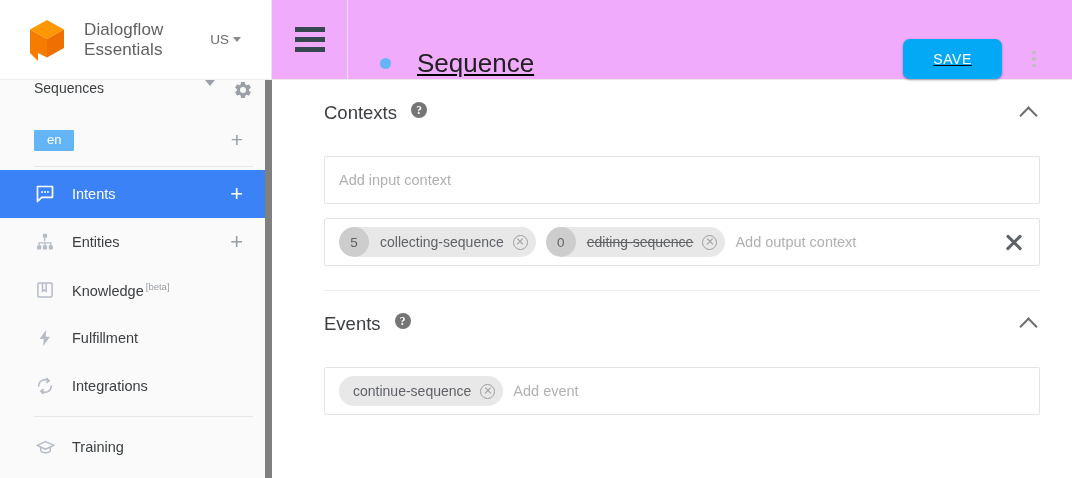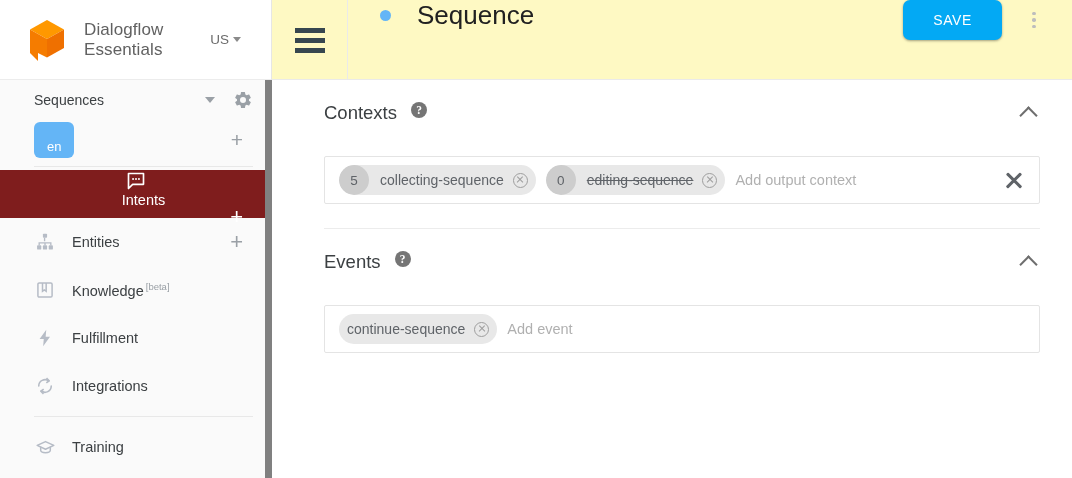--- a/index.html
+++ b/index.html
@@ -36,38 +36,38 @@
     display: flex; align-items: center; gap: 4px; padding-right: 16px;
     cursor: pointer;
   }
   .caret-dn {
     width: 0; height: 0; border-left: 4.5px solid transparent;
     border-right: 4.5px solid transparent; border-top: 5px solid #8a8a8a;
     display: inline-block;
   }
 
   .agent-row {
-    height: 40px; display: flex; align-items: center;
+    height: 40px; display: flex; align-items: flex-start;
     padding: 0 18px 0 34px; color: #3c4043; font-size: 14px;
   }
   .agent-name { color: #3c4043; font-size: 14px; }
   .agent-caret {
     margin-left: auto; margin-right: 18px;
     width: 0; height: 0; border-left: 5px solid transparent;
     border-right: 5px solid transparent; border-top: 6px solid #9aa0a6;
   }
   .gear { width: 20px; height: 20px; cursor: pointer; }
 
   .lang-row {
     height: 40px; display: flex; align-items: center;
     padding: 0 18px 0 34px;
   }
   .lang-chip {
-    background: #64b5f6; color: #ffffff; border-radius: 6px;
-    font-size: 13px; padding: 18px 13px 4px; line-height: 14px;
+    background: #64b5f6; color: #ffffff; border-radius: 1px;
+    font-size: 13px; padding: 3px 13px 4px; line-height: 14px;
     cursor: pointer;
   }
   .plus-lang {
     margin-left: auto; margin-right: 10px;
     color: #9aa0a6; font-size: 21px; line-height: 18px;
     font-weight: 300; cursor: pointer;
   }
   .lang-divider {
     margin: 6px 18px 0 34px; height: 1px; background: #e8e8e8;
   }
@@ -88,35 +88,35 @@
   .nav-item .beta {
     font-size: 9.5px; color: #9aa0a6; vertical-align: super;
     margin-left: 2px;
   }
   .nav-item .plus {
     margin-left: auto; margin-right: 10px;
     font-size: 22px; line-height: 18px; font-weight: 400;
     color: #9aa0a6;
   }
   .nav-item.active {
-    background: #7f1d1d; color: #ffffff; flex-direction: column;
+    background: #3b82f6; color: #ffffff;
   }
   .nav-item.active .plus { color: #ffffff; font-weight: 500; }
   .nav-divider { margin: 6px 18px 6px 34px; height: 1px; background: #e8e8e8; }
 
   .sb-scrollbar {
     position: absolute; top: 80px; left: 265px;
     width: 7px; height: 398px; background: #808080; border-radius: 0;
   }
 
   
   .main { flex: 1 1 auto; position: relative; background: #ffffff; height: 478px; }
   .topbar {
-    height: 80px; display: flex; align-items: flex-start;
-    border-bottom: 1px solid #eaeaea; background: #fef9c3;
+    height: 80px; display: flex; align-items: flex-end;
+    border-bottom: 1px solid #eaeaea; background: #f0abfc; text-decoration: underline;
   }
   .hamburger {
     width: 76px; height: 80px; display: flex; flex-direction: column;
     align-items: center; justify-content: center; gap: 5px;
     cursor: pointer; border-right: 1px solid #eaeaea;
   }
   .hamburger span { display: block; width: 30px; height: 5px; background: #37474f; }
   .title-area { display: flex; align-items: center; padding-left: 32px; }
   .status-dot {
     width: 11px; height: 11px; border-radius: 50%;
@@ -185,21 +185,21 @@
     border: 1.3px solid #9e9e9e; position: relative; cursor: pointer;
     flex: 0 0 15px;
   }
   .chip-x::before, .chip-x::after {
     content: ""; position: absolute; left: 2.5px; top: 5.8px;
     width: 8px; height: 1.3px; background: #9e9e9e;
   }
   .chip-x::before { transform: rotate(45deg); }
   .chip-x::after  { transform: rotate(-45deg); }
   .chip.no-count { padding-left: 0; }
-  .chip.no-count .chip-label { padding-left: 8px; }
+  .chip.no-count .chip-label { padding-left: 14px; }
 
   .clear-x {
     margin-left: auto; width: 22px; height: 22px; position: relative;
     cursor: pointer; flex: 0 0 22px;
   }
   .clear-x::before, .clear-x::after {
     content: ""; position: absolute; left: 1px; top: 9.5px;
     width: 20px; height: 3.2px; background: #5f6368; border-radius: 1px;
   }
   .clear-x::before { transform: rotate(45deg); }
@@ -351,20 +351,23 @@
 
     <div class="content">
 
       <div class="section">
         <div class="section-head">
           <span class="section-title">Contexts</span>
           <span class="help-icon">?</span>
           <span class="chevron-up"></span>
         </div>
 
+        <div class="field-box">
+          <span class="placeholder">Add input context</span>
+        </div>
 
         <div class="field-box">
           <span class="chip">
             <span class="chip-count">5</span>
             <span class="chip-label">collecting-sequence</span>
             <span class="chip-x"></span>
           </span>
           <span class="chip">
             <span class="chip-count">0</span>
             <span class="chip-label struck">editing-sequence</span>

